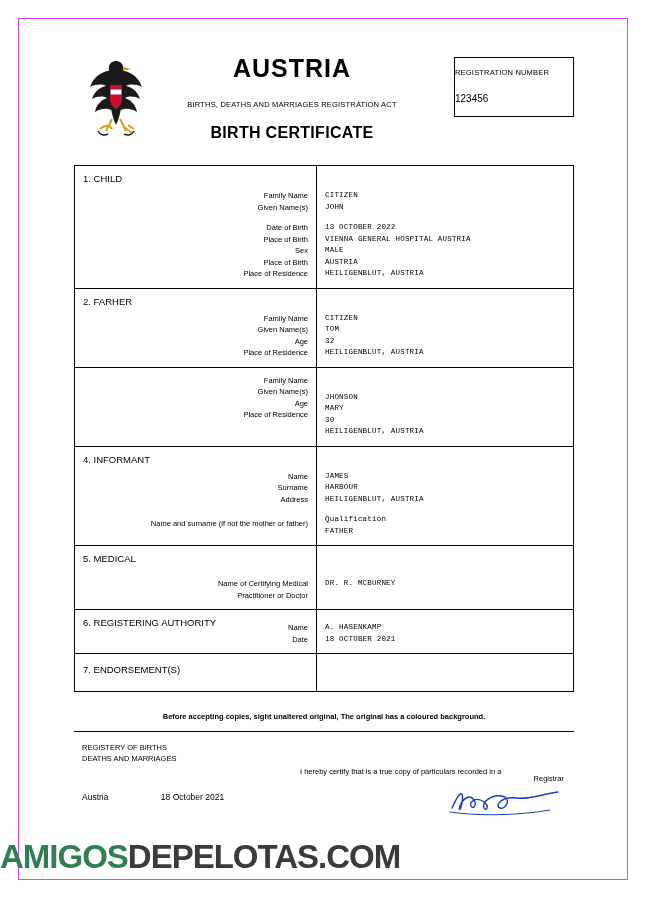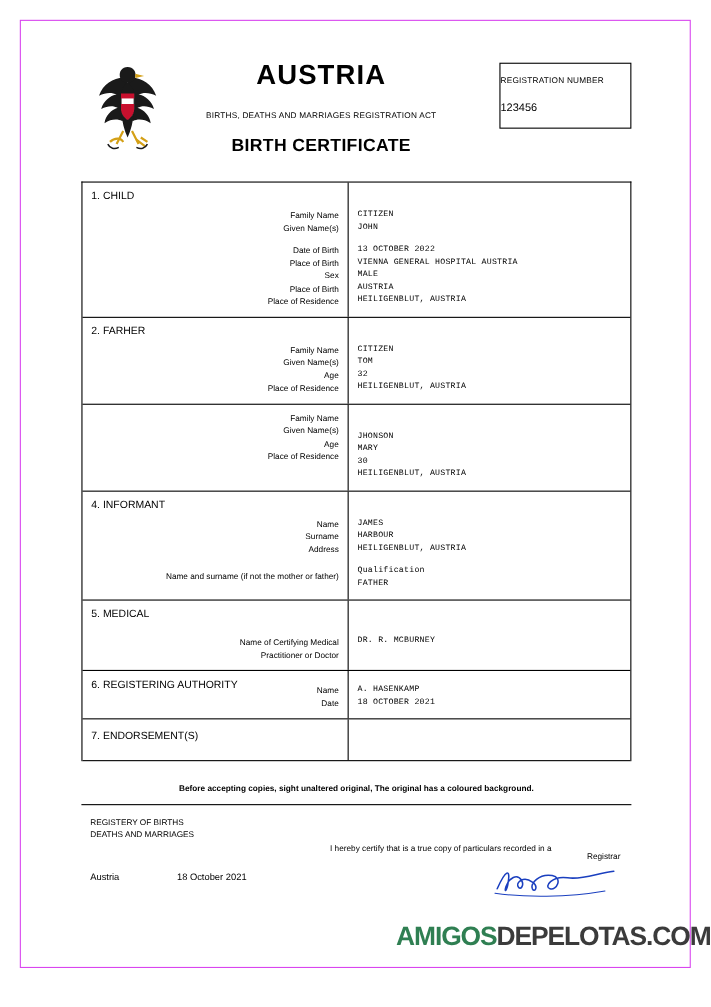--- a/index.html
+++ b/index.html
@@ -220,22 +220,22 @@
   }
   .place-date .date {
     margin-left: 50px;
   }
   
   .watermark {
     position: absolute;
     left: 0;
     top: 838px;
     width: 646px;
-    text-align: right;
-    font-size: 24px;
+    text-align: left;
+    font-size: 33px;
     font-weight: bold;
     letter-spacing: -1px;
   }
   .wm-green { color: #2f7f52; }
   .wm-dark { color: #3b3b3b; }
 </style>
 </head>
 <body>
 
 <div class="page">

